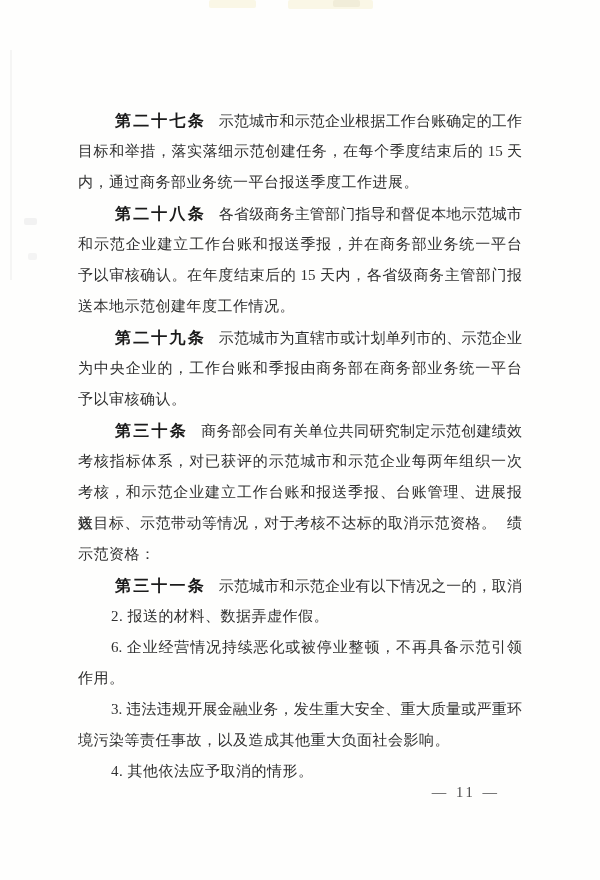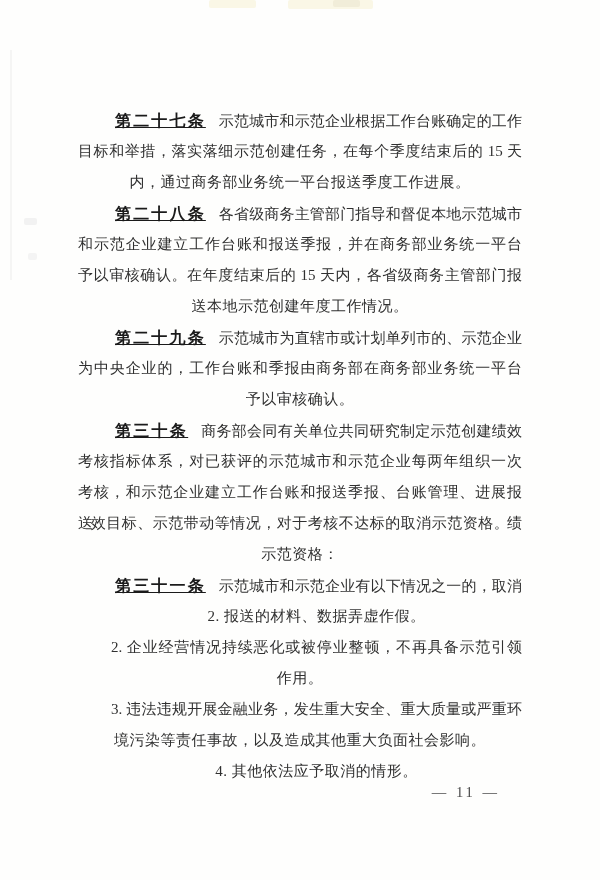--- a/index.html
+++ b/index.html
@@ -34,39 +34,37 @@
     top: 105px;
     width: 444px;
   }
   .line {
     height: 31px;
     line-height: 31px;
     font-size: 15px;
     color: #303030;
     white-space: nowrap;
     letter-spacing: 0.5px;
-    text-align: center;
   }
   .just {
     white-space: normal;
     text-align: justify;
     text-align-last: justify;
     text-justify: inter-character;
     letter-spacing: 0;
   }
   .ind  { padding-left: 37px; }  
   .indi { padding-left: 33px; }  
   .ind.just, .indi.just { width: auto; }
   .art {
     font-weight: bold;
     font-size: 16px;
     color: #1b1b1b;
     letter-spacing: 2px;
     margin-right: 13px;
-    text-decoration: underline;
   }
   .pageno {
     position: absolute;
     top: 783px;
     right: 100px;
     font-size: 14.5px;
     color: #4a4a4a;
     letter-spacing: 3px;
     line-height: 18px;
   }
@@ -100,21 +98,21 @@
 
     <div class="line just ind"><span class="art">第三十条</span><span>商务部会同有关单位共同研究制定示范创建绩效</span></div>
     <div class="line just">考核指标体系，对已获评的示范城市和示范企业每两年组织一次</div>
     <div class="line just">考核，和示范企业建立工作台账和报送季报、台账管理、进展报送、绩</div>
     <div class="line">效目标、示范带动等情况，对于考核不达标的取消示范资格。</div>
 
     <div class="line">示范资格：</div>
     <div class="line just ind"><span class="art">第三十一条</span><span>示范城市和示范企业有以下情况之一的，取消</span></div>
 
     <div class="line indi">2. 报送的材料、数据弄虚作假。</div>
-    <div class="line just indi">2. 企业经营情况持续恶化或被停业整顿，不再具备示范引领</div>
+    <div class="line just indi">6. 企业经营情况持续恶化或被停业整顿，不再具备示范引领</div>
     <div class="line">作用。</div>
     <div class="line just indi">3. 违法违规开展金融业务，发生重大安全、重大质量或严重环</div>
     <div class="line">境污染等责任事故，以及造成其他重大负面社会影响。</div>
     <div class="line indi">4. 其他依法应予取消的情形。</div>
 
   </div>
 
   <div class="pageno">— 11 —</div>
 
 </div>

